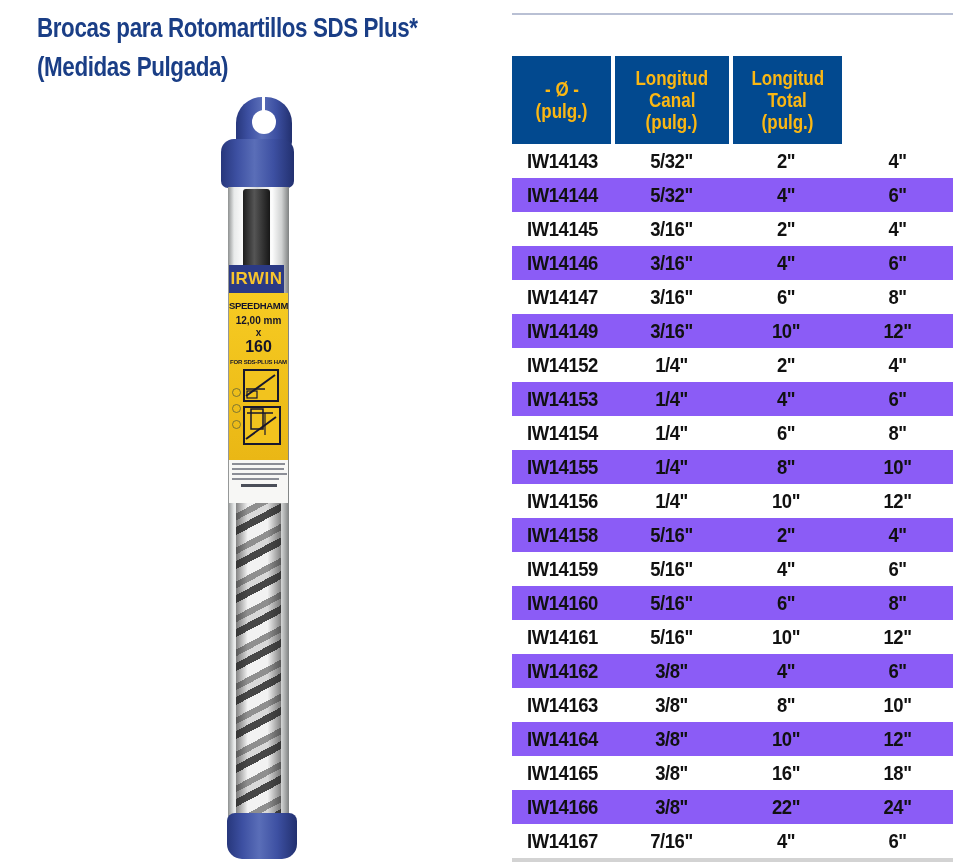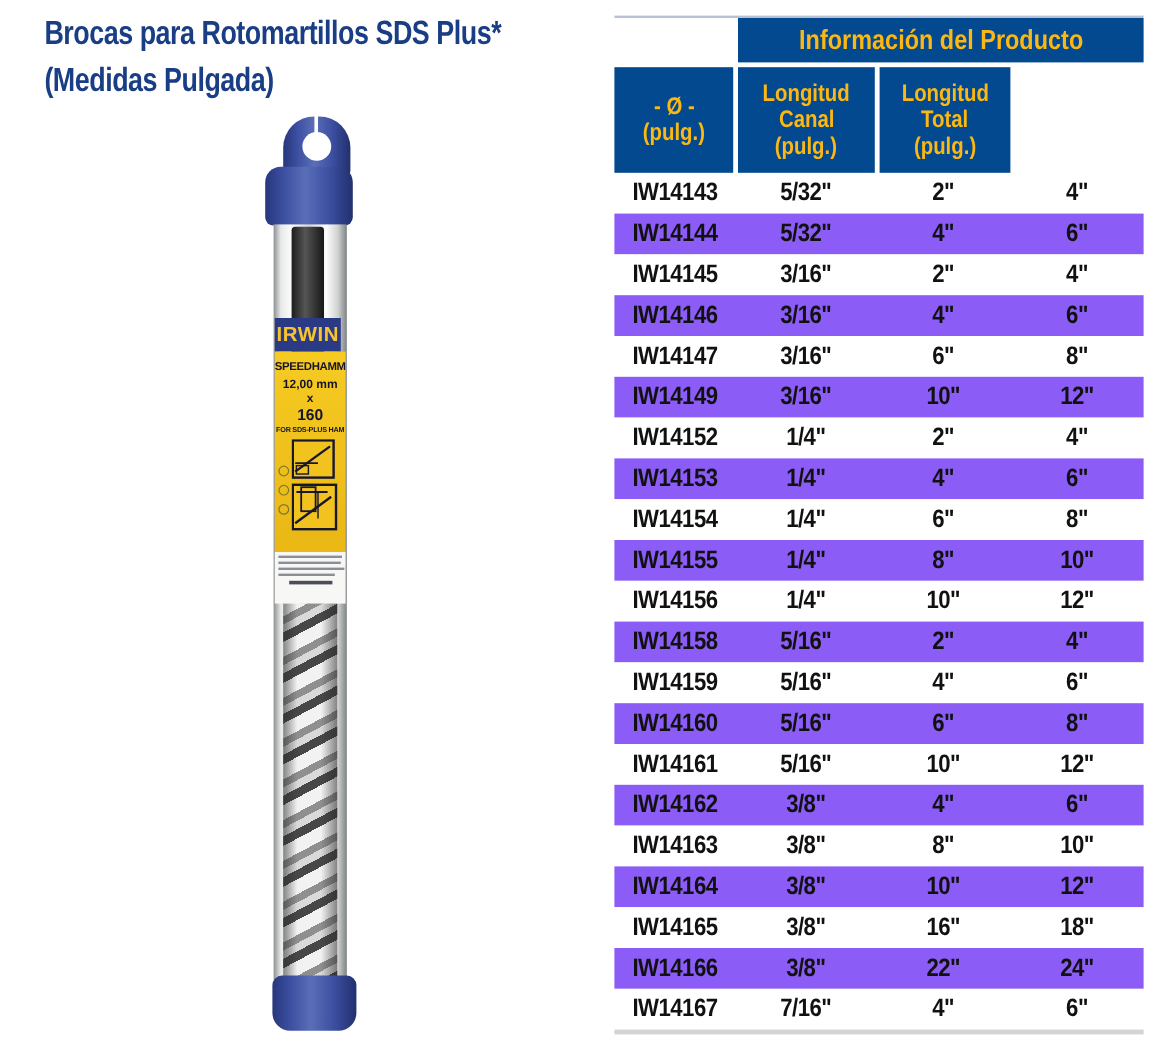--- a/index.html
+++ b/index.html
@@ -32,21 +32,21 @@
     color:#f7c42e;font-weight:bold;font-size:17px;line-height:28px;text-align:center;
     letter-spacing:0.5px;overflow:hidden;white-space:nowrap;
   }
   .label-yellow{
     left:229px;top:293px;width:59px;height:167px;overflow:hidden;
     background:linear-gradient(180deg,#f6cb22,#eab715);color:#14142a;text-align:center;
   }
   .ly-l1{font-size:9.5px;font-weight:bold;white-space:nowrap;margin-top:7px;letter-spacing:-0.3px;}
   .ly-l2{font-size:10px;font-weight:bold;margin-top:4px;white-space:nowrap;}
   .ly-l3{font-size:10px;font-weight:bold;margin-top:1px;}
-  .ly-l4{font-size:13px;font-weight:bold;margin-top:0;}
+  .ly-l4{font-size:16px;font-weight:bold;margin-top:0;}
   .ly-l5{font-size:6px;font-weight:bold;white-space:nowrap;margin-top:3px;letter-spacing:-0.2px;}
   .diagrams{display:block;margin:4px auto 0 14px;}
   .approval-icons{position:absolute;left:3px;top:95px;width:10px;}
   .approval-icons span{display:block;width:7px;height:7px;border:1.4px solid #5a5f3a;border-radius:50%;margin-bottom:7px;opacity:.75;}
   .label-white{left:229px;top:460px;width:59px;height:43px;background:#f7f7f5;overflow:hidden;}
   .fp-bar{height:2px;background:#8b8e96;margin:3px 3px 0 3px;}
   .fp-bar.b2{width:52px;} .fp-bar.b3{width:55px;} .fp-bar.b4{width:47px;}
   .fp-bar.bold{height:3px;background:#4a4e58;width:36px;margin-left:12px;margin-top:4px;}
   .bit{
     left:236px;top:503px;width:45px;height:314px;
@@ -127,23 +127,20 @@
     <div class="fp-bar bold"></div>
   </div>
 
   <div class="pp bit"></div>
   <div class="pp blue-grad cap-bottom"></div>
 </div>
 
 <div class="ptable">
   <div class="ptable-topline"></div>
   <div class="thead">
-    <div class="hcell h-info">
-      <span>Información del Producto</span>
-    </div>
     <div class="hcell h-sub">
       <span>- Ø -</span>
       <span>(pulg.)</span>
     </div>
     <div class="hcell h-sub">
       <span>Longitud</span>
       <span>Canal</span>
       <span>(pulg.)</span>
     </div>
     <div class="hcell h-sub">

